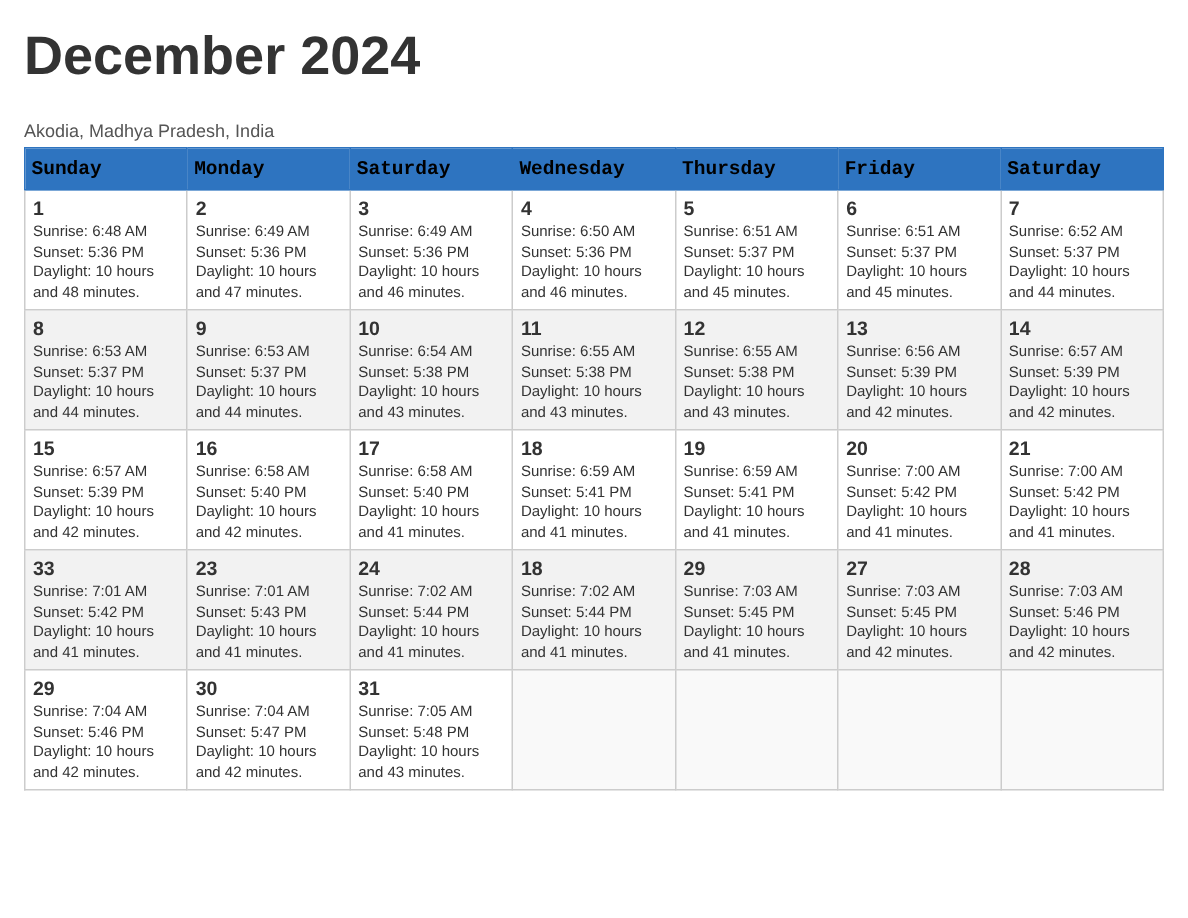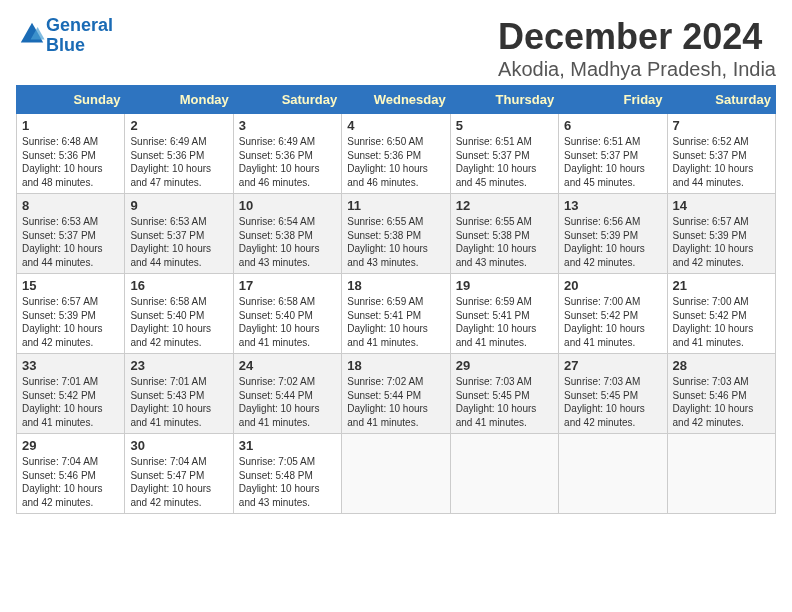--- a/index.html
+++ b/index.html
@@ -37,36 +37,38 @@
     }
     .title-area {
       text-align: left;
     }
     .calendar-title {
       font-size: 36px;
       font-weight: bold;
       color: #333;
     }
     .calendar-subtitle {
-      font-size: 20px;
+      font-size: 12px;
       color: #555;
+      margin-top: 22px;
     }
     table {
       width: 100%;
       border-collapse: collapse;
       font-size: 11px;
     }
     thead tr th {
       background-color: #2e74c0;
-      color: #fef9c3;
+      color: #000000;
       padding: 6px 4px;
-      text-align: right;
+      text-align: left;
       font-size: 13px;
       font-weight: bold;
       border: 1px solid #2e74c0;
+      font-family: Liberation Mono, monospace;
     }
     tbody tr td {
       border: 1px solid #ccc;
       vertical-align: top;
       padding: 4px 5px;
       width: calc(100% / 7);
       height: 80px;
       background: #fff;
     }
     tbody tr:nth-child(even) td {
@@ -86,32 +88,20 @@
       text-align: right;
     }
     .empty-cell {
       background: #f9f9f9 !important;
     }
   </style>
 </head>
 <body>
 
 <div class="header-area">
-  <div class="logo">
-    <div>
-      <svg class="logo-icon" viewBox="0 0 40 40" width="36" height="36">
-        <polygon points="20,4 36,32 4,32" fill="#1a6bb5"></polygon>
-        <polygon points="28,10 38,28 18,28" fill="#4a9fd4" opacity="0.7"></polygon>
-      </svg>
-    </div>
-    <div class="logo-text">
-      <span>General</span><br>
-      <span style="color:#1a6bb5">Blue</span>
-    </div>
-  </div>
   <div class="title-area">
     <div class="calendar-title">December 2024</div>
     <div class="calendar-subtitle">Akodia, Madhya Pradesh, India</div>
   </div>
 </div>
 
 <table>
   <thead>
     <tr>
       <th>Sunday</th>

